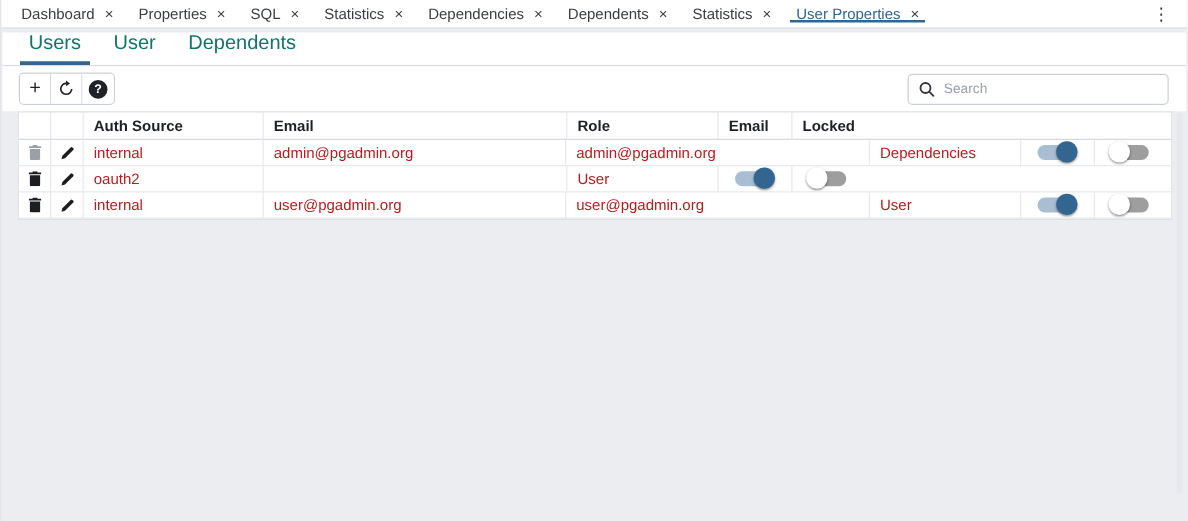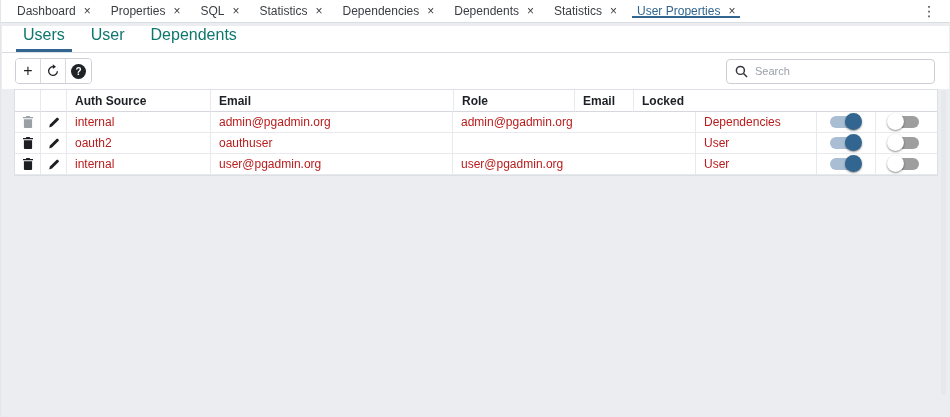--- a/index.html
+++ b/index.html
@@ -248,21 +248,20 @@
       </span>
     </div>
     <div class="cell c-edit">
       <span class="icon-btn">
         <svg width="12" height="12" viewBox="0 0 12 12">
             <path fill="currentColor" d="M1.2 11.4 1.9 8.5 8.5 1.9a1 1 0 0 1 1.4 0l.7.7a1 1 0 0 1 0 1.4L4 10.6z"></path>
           </svg>
       </span>
     </div>
     <div class="cell c-auth">oauth2</div>
-    <div class="cell c-user">oauthuser</div>
     <div class="cell c-email"></div>
     <div class="cell c-role">User</div>
     <div class="cell c-active">
       <span class="switch on">
           <span class="knob"></span>
         </span>
     </div>
     <div class="cell c-locked">
       <span class="switch">
           <span class="knob"></span>

